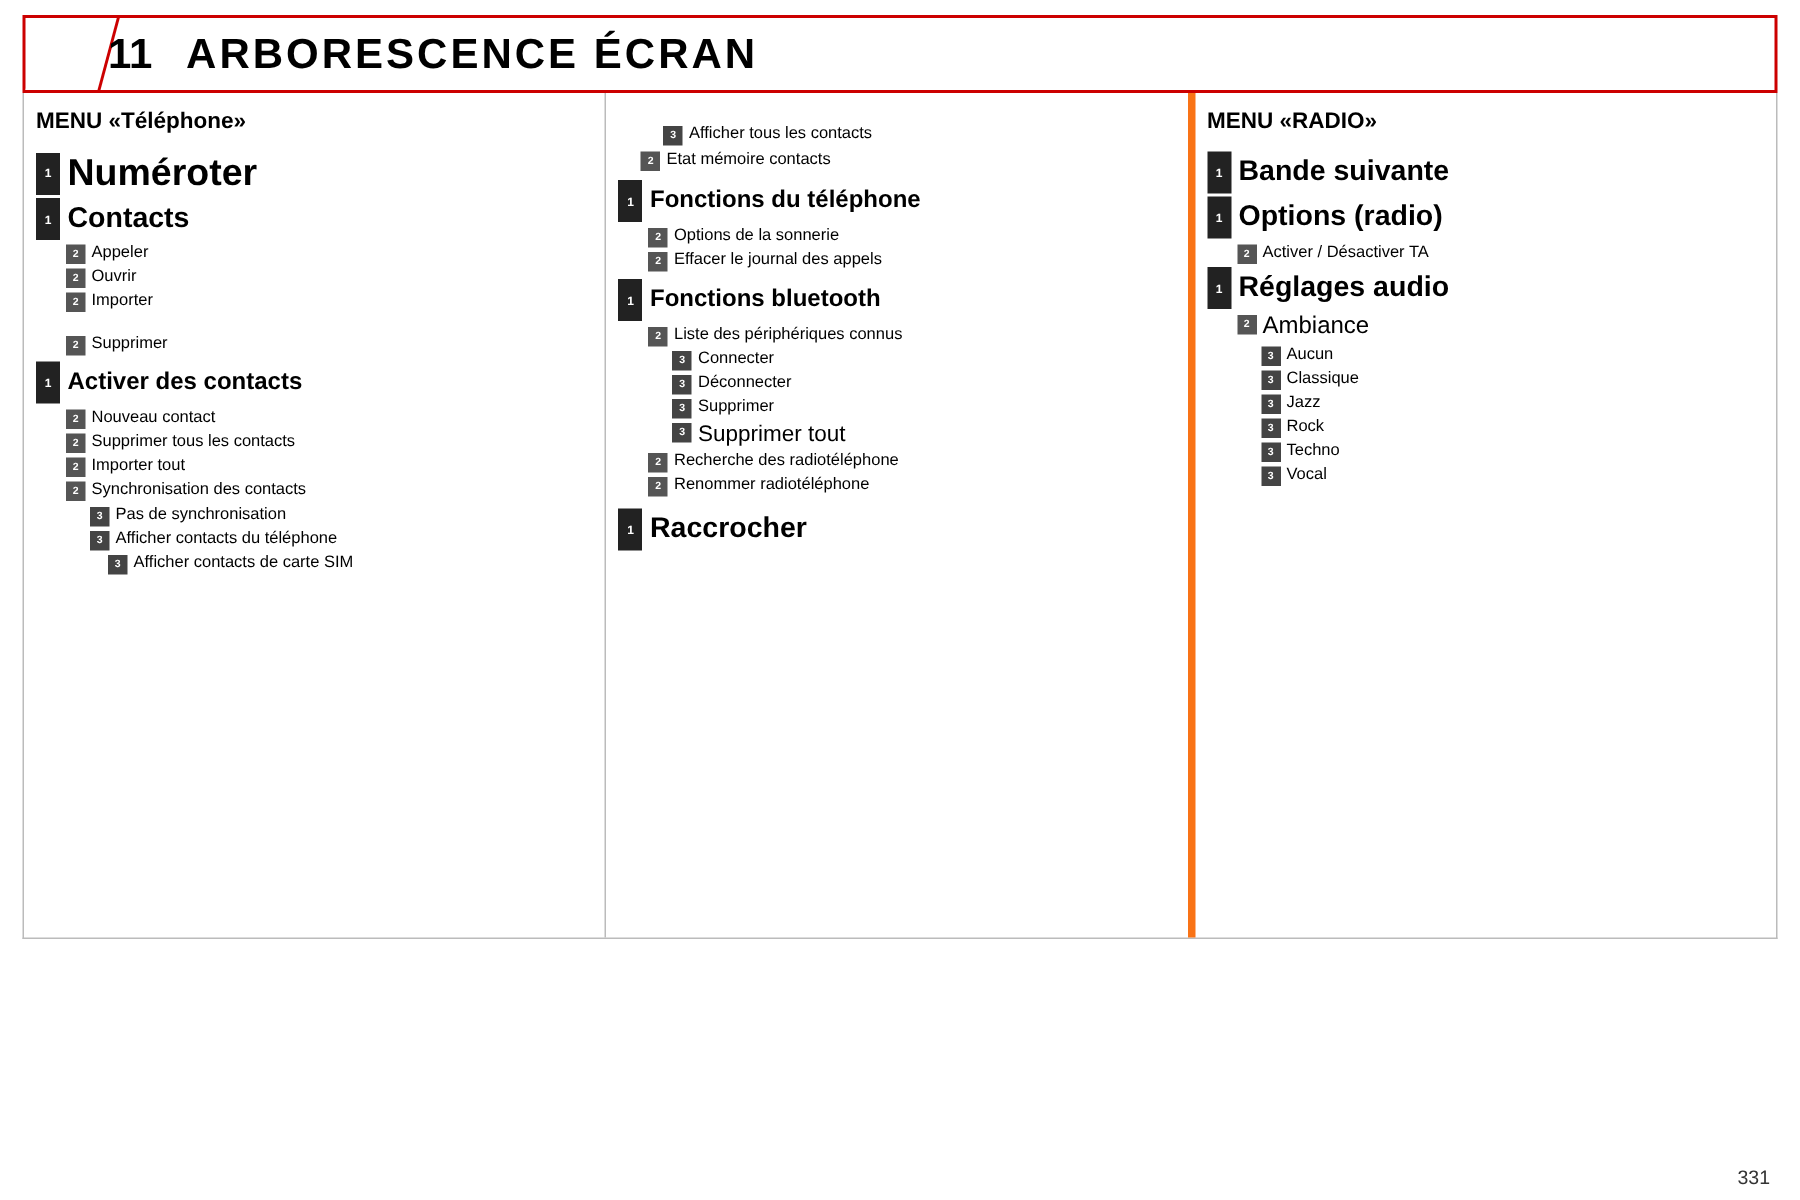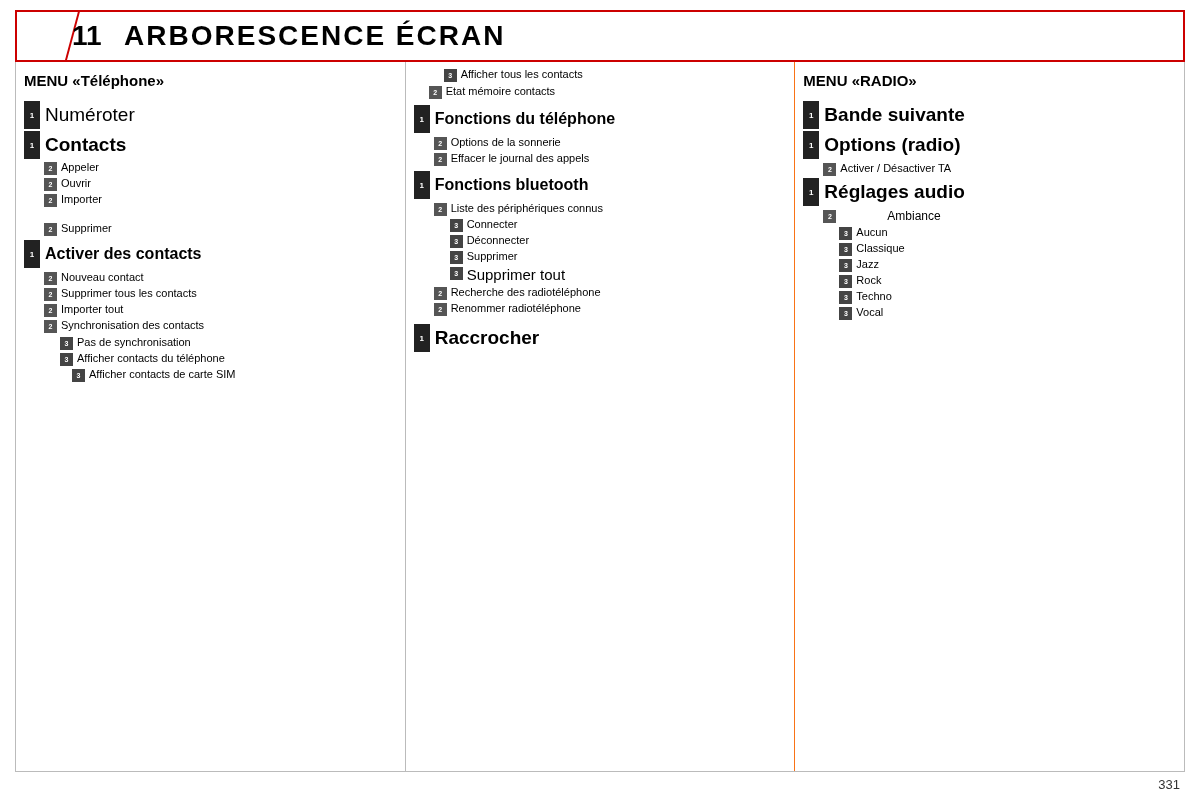--- a/index.html
+++ b/index.html
@@ -43,29 +43,29 @@
       <span style="font-size:28px;font-weight:bold;letter-spacing:2px;">ARBORESCENCE ÉCRAN</span>
     </div>
   </div>
 
   <div style="
     display: flex;
     margin: 0 15px;
     border-left: 1px solid #bbb;
     border-right: 1px solid #bbb;
     border-bottom: 1px solid #bbb;
-    height: 710px;
+    height: 564px;
   ">
 
     <div style="flex:1;border-right:1px solid #bbb;padding:10px 8px 10px 8px;overflow:hidden;">
       <div style="font-size:15px;font-weight:bold;margin-bottom:12px;">MENU «Téléphone»</div>
 
       <div style="display:flex;align-items:center;margin-bottom:2px;gap:5px;">
         <div style="display:inline-flex;align-items:center;justify-content:center;width:16px;min-height:28px;background:#222;color:white;font-size:8px;font-weight:bold;flex-shrink:0;">1</div>
-        <span style="font-size:19px;font-weight:normal;">Numéroter</span>
+        <span style="font-size:25px;font-weight:bold;">Numéroter</span>
       </div>
 
       <div style="display:flex;align-items:center;margin-bottom:2px;gap:5px;">
         <div style="display:inline-flex;align-items:center;justify-content:center;width:16px;min-height:28px;background:#222;color:white;font-size:8px;font-weight:bold;flex-shrink:0;">1</div>
         <span style="font-size:19px;font-weight:bold;">Contacts</span>
       </div>
 
       <div style="display:flex;align-items:flex-start;margin-bottom:2px;gap:4px;margin-left:20px;">
         <div style="display:inline-flex;align-items:center;justify-content:center;width:13px;height:13px;background:#555;color:white;font-size:7px;font-weight:bold;flex-shrink:0;margin-top:1px;">2</div>
         <span style="font-size:11px;">Appeler</span>
@@ -120,21 +120,21 @@
         <div style="display:inline-flex;align-items:center;justify-content:center;width:13px;height:13px;background:#444;color:white;font-size:7px;font-weight:bold;flex-shrink:0;margin-top:1px;">3</div>
         <span style="font-size:11px;">Afficher contacts du téléphone</span>
       </div>
 
       <div style="display:flex;align-items:flex-start;margin-bottom:2px;gap:4px;margin-left:48px;">
         <div style="display:inline-flex;align-items:center;justify-content:center;width:13px;height:13px;background:#444;color:white;font-size:7px;font-weight:bold;flex-shrink:0;margin-top:1px;">3</div>
         <span style="font-size:11px;">Afficher contacts de carte SIM</span>
       </div>
     </div>
 
-    <div style="flex:1;border-right:1px solid #f97316;padding:6px 8px 10px 8px;overflow:hidden;">
+    <div style="flex:1;border-right:5px solid #f97316;padding:21px 8px 10px 8px;overflow:hidden;">
 
       <div style="display:flex;align-items:flex-start;margin-bottom:3px;gap:4px;margin-left:30px;">
         <div style="display:inline-flex;align-items:center;justify-content:center;width:13px;height:13px;background:#444;color:white;font-size:7px;font-weight:bold;flex-shrink:0;margin-top:1px;">3</div>
         <span style="font-size:11px;">Afficher tous les contacts</span>
       </div>
 
       <div style="display:flex;align-items:flex-start;margin-bottom:6px;gap:4px;margin-left:15px;">
         <div style="display:inline-flex;align-items:center;justify-content:center;width:13px;height:13px;background:#555;color:white;font-size:7px;font-weight:bold;flex-shrink:0;margin-top:1px;">2</div>
         <span style="font-size:11px;text-align:center;">Etat mémoire contacts</span>
       </div>
@@ -219,21 +219,21 @@
       </div>
 
 
       <div style="display:flex;align-items:center;margin-bottom:3px;gap:5px;">
         <div style="display:inline-flex;align-items:center;justify-content:center;width:16px;min-height:28px;background:#222;color:white;font-size:8px;font-weight:bold;flex-shrink:0;">1</div>
         <span style="font-size:19px;font-weight:bold;">Réglages audio</span>
       </div>
 
       <div style="display:flex;align-items:flex-start;margin-bottom:3px;gap:4px;margin-left:20px;">
         <div style="display:inline-flex;align-items:center;justify-content:center;width:13px;height:13px;background:#555;color:white;font-size:7px;font-weight:bold;flex-shrink:0;margin-top:1px;">2</div>
-        <span style="font-size:12px;margin-left:47px;">Ambiance</span>
+        <span style="font-size:16px;">Ambiance</span>
       </div>
 
       <div style="display:flex;align-items:flex-start;margin-bottom:2px;gap:4px;margin-left:36px;">
         <div style="display:inline-flex;align-items:center;justify-content:center;width:13px;height:13px;background:#444;color:white;font-size:7px;font-weight:bold;flex-shrink:0;margin-top:1px;">3</div>
         <span style="font-size:11px;">Aucun</span>
       </div>
 
       <div style="display:flex;align-items:flex-start;margin-bottom:2px;gap:4px;margin-left:36px;">
         <div style="display:inline-flex;align-items:center;justify-content:center;width:13px;height:13px;background:#444;color:white;font-size:7px;font-weight:bold;flex-shrink:0;margin-top:1px;">3</div>
         <span style="font-size:11px;">Classique</span>

